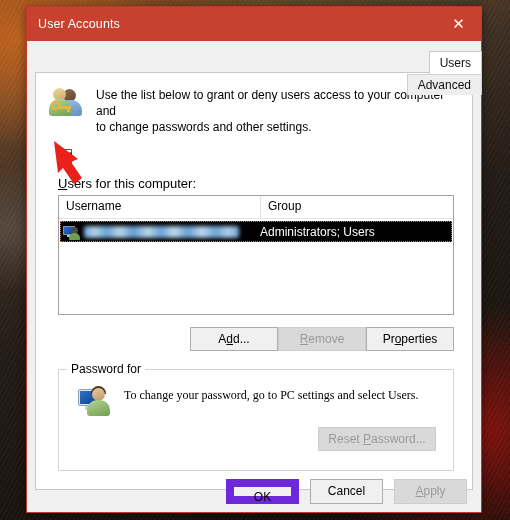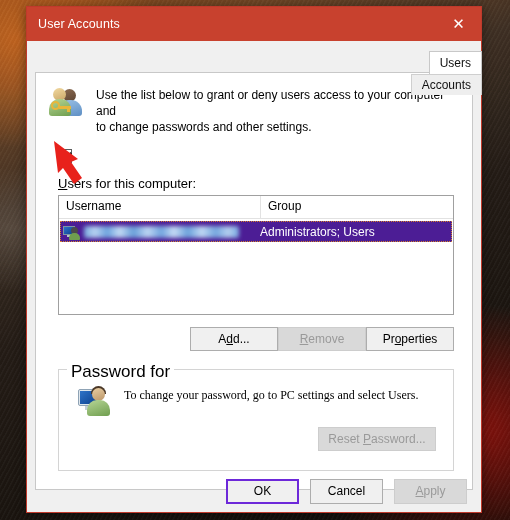--- a/index.html
+++ b/index.html
@@ -302,21 +302,21 @@
     cursor: default;
     white-space: nowrap;
   }
   .lv-th.c1 { width: 202px; border-right: 1px solid #e2e2e2; }
   .lv-th.c2 { flex: 1; }
   .lv-row {
     display: flex;
     align-items: center;
     height: 21px;
     margin: 2px 1px 0 1px;
-    background: #4c1d95;
+    background: #000000;
     outline: 1px dotted #d9822b;
     outline-offset: -1px;
     cursor: default;
   }
   .lv-cell1 {
     width: 200px;
     display: flex;
     align-items: center;
     box-sizing: border-box;
   }
@@ -358,40 +358,40 @@
     box-sizing: border-box;
     cursor: default;
     white-space: nowrap;
   }
   .btn.disabled {
     background: #d9d9d9;
     border-color: #cdcdcd;
     color: #9a9a9a;
   }
   .btn.default {
-    border: 2px solid #6d28d9;
+    border: 8px solid #6d28d9;
     background: #f0f0f0;
     line-height: 20px;
   }
 
   
   .groupbox {
     margin: 18px 18px 0 22px;
     border: 1px solid #d4d4d4;
     position: relative;
     height: 102px;
     box-sizing: border-box;
   }
   .group-title {
     position: absolute;
     top: -8px;
     left: 8px;
     background: #ffffff;
     padding: 0 4px;
-    font-size: 17px;
+    font-size: 12px;
     color: #000;
   }
   .group-body {
     display: flex;
     align-items: flex-start;
     padding: 14px 0 0 18px;
   }
   .group-text {
     font-size: 12px;
     padding-left: 13px;
@@ -438,21 +438,21 @@
 
 <div id="dialog">
 
   <div class="titlebar">
     <div class="title-text">User Accounts</div>
     <div class="close-btn">✕</div>
   </div>
 
   <div class="tabstrip">
     <div class="tab active">Users</div>
-    <div class="tab">Accounts</div>
+    <div class="tab">Advanced</div>
   </div>
 
   <div class="tabpanel">
 
     <div class="desc-row">
       <div class="icon-users">
         <div class="head-back"></div>
         <div class="body-back"></div>
         <div class="head-front"></div>
         <div class="body-front"></div>

